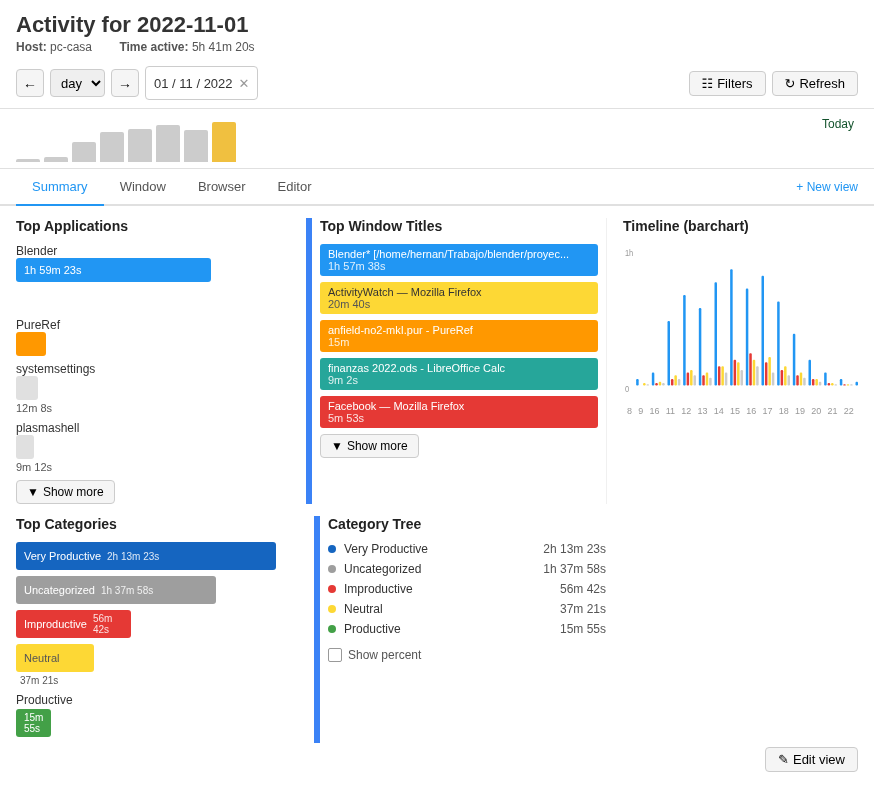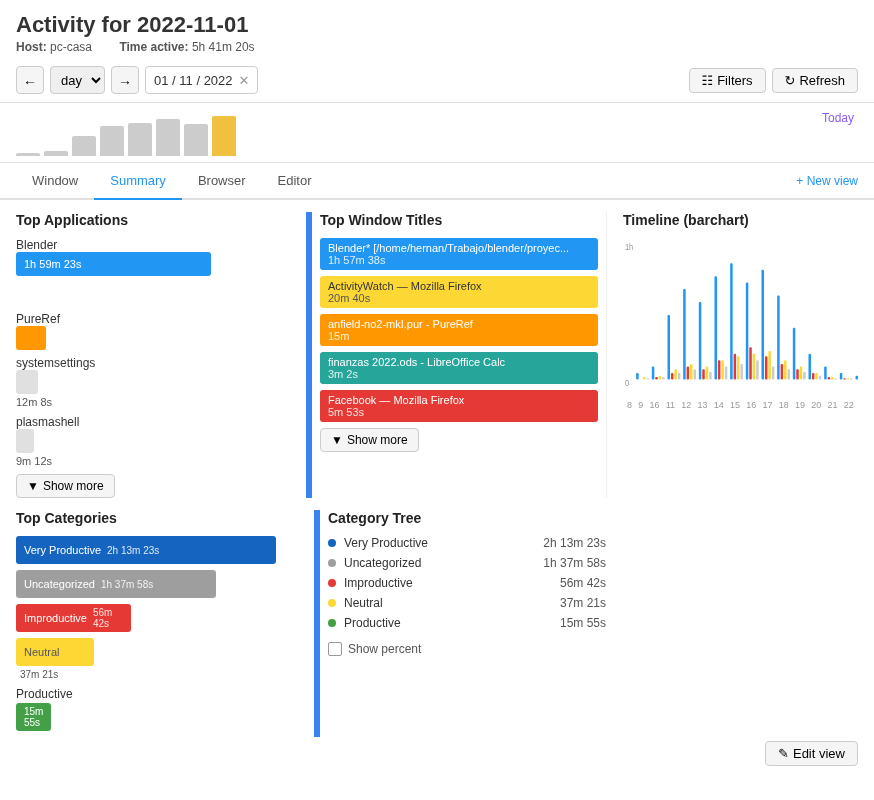--- a/index.html
+++ b/index.html
@@ -6,27 +6,27 @@
     body { font-family: -apple-system, BlinkMacSystemFont, 'Segoe UI', sans-serif; font-size: 13px; background: #fff; color: #333; }
     
     .header { padding: 12px 16px 4px; }
     .header h1 { font-size: 22px; font-weight: 600; }
     .header .meta { font-size: 12px; color: #555; margin-top: 2px; }
     .header .meta span { margin-right: 12px; }
     
     .toolbar { display: flex; align-items: center; padding: 8px 16px; gap: 6px; border-bottom: 1px solid #e0e0e0; }
     .nav-btn { border: 1px solid #ccc; background: #f5f5f5; border-radius: 4px; width: 28px; height: 28px; cursor: pointer; display: flex; align-items: center; justify-content: center; font-size: 14px; }
     .day-select { border: 1px solid #ccc; border-radius: 4px; padding: 3px 6px; font-size: 13px; height: 28px; }
-    .date-input { border: 1px solid #ccc; border-radius: 4px; padding: 3px 8px; font-size: 13px; height: 28px; display: flex; align-items: center; gap: 6px; }
+    .date-input { border: 1px solid #ccc; border-radius: 4px; padding: 3px 8px; font-size: 13px; height: 34px; display: flex; align-items: center; gap: 6px; }
     .date-clear { color: #999; cursor: pointer; }
     .spacer { flex: 1; }
     .btn { border: 1px solid #ccc; background: #f5f5f5; border-radius: 4px; padding: 4px 12px; cursor: pointer; font-size: 13px; display: flex; align-items: center; gap: 4px; }
     
     .mini-chart { padding: 6px 16px; border-bottom: 1px solid #e0e0e0; height: 60px; display: flex; align-items: flex-end; gap: 4px; position: relative; }
-    .today-label { position: absolute; right: 20px; top: 8px; font-size: 12px; color: #8b5cf6; }
+    .today-label { position: absolute; right: 20px; top: 8px; font-size: 12px; color: #14532d; }
     
     .tabs { display: flex; align-items: center; padding: 0 16px; border-bottom: 2px solid #e0e0e0; gap: 0; }
     .tab { padding: 10px 16px; cursor: pointer; font-size: 13px; color: #555; border-bottom: 2px solid transparent; margin-bottom: -2px; }
     .tab.active { color: #2196F3; border-bottom-color: #2196F3; font-weight: 500; }
     .new-view-btn { margin-left: auto; font-size: 12px; color: #2196F3; cursor: pointer; display: flex; align-items: center; gap: 3px; }
     .section-title { font-size: 14px; font-weight: 600; margin-bottom: 10px; color: #222; }
     
     .app-bar { margin-bottom: 6px; }
     .bar-container { height: 24px; border-radius: 3px; display: flex; align-items: center; padding-left: 8px; margin-bottom: 2px; }
     .bar-gray { background: #e0e0e0; }
@@ -93,22 +93,22 @@
     <div style="width: 24px; height: 5px; border-radius: 2px 2px 0px 0px; background: rgb(204, 204, 204); align-self: flex-end;"></div>
     <div style="width: 24px; height: 20px; border-radius: 2px 2px 0px 0px; background: rgb(204, 204, 204); align-self: flex-end;"></div>
     <div style="width: 24px; height: 30px; border-radius: 2px 2px 0px 0px; background: rgb(204, 204, 204); align-self: flex-end;"></div>
     <div style="width: 24px; height: 33px; border-radius: 2px 2px 0px 0px; background: rgb(204, 204, 204); align-self: flex-end;"></div>
     <div style="width: 24px; height: 37px; border-radius: 2px 2px 0px 0px; background: rgb(204, 204, 204); align-self: flex-end;"></div>
     <div style="width: 24px; height: 32px; border-radius: 2px 2px 0px 0px; background: rgb(204, 204, 204); align-self: flex-end;"></div>
     <div style="width: 24px; height: 40px; border-radius: 2px 2px 0px 0px; background: rgb(240, 192, 64); align-self: flex-end;"></div>
   </div>
 
 <div class="tabs">
+  <div class="tab active">Summary</div>
   <div class="tab">Window</div>
-  <div class="tab active">Summary</div>
   <div class="tab">Browser</div>
   <div class="tab">Editor</div>
   <div class="new-view-btn">+ New view</div>
 </div>
 
 <div style="display:grid; grid-template-columns: 290px 300px 1fr; padding: 12px 16px 0; gap:0;">
 
   <div class="section-left">
     <div class="section-title">Top Applications</div>
 
@@ -165,21 +165,21 @@
     <div class="window-item">
       <div class="window-bar window-bar-orange" style="padding:4px 8px;">
         <div style="font-size:11px;color:#fff;white-space:nowrap;overflow:hidden;text-overflow:ellipsis;max-width:260px;">anfield-no2-mkI.pur - PureRef</div>
         <div style="font-size:11px;color:rgba(255,255,255,0.85);">15m</div>
       </div>
     </div>
 
     <div class="window-item">
       <div class="window-bar window-bar-teal" style="padding:4px 8px;">
         <div style="font-size:11px;color:#fff;white-space:nowrap;overflow:hidden;text-overflow:ellipsis;max-width:260px;">finanzas 2022.ods - LibreOffice Calc</div>
-        <div style="font-size:11px;color:rgba(255,255,255,0.85);">3m 2s</div>
+        <div style="font-size:11px;color:rgba(255,255,255,0.85);">9m 2s</div>
       </div>
     </div>
 
     <div class="window-item">
       <div class="window-bar window-bar-red" style="padding:4px 8px;">
         <div style="font-size:11px;color:#fff;white-space:nowrap;overflow:hidden;text-overflow:ellipsis;max-width:260px;">Facebook — Mozilla Firefox</div>
         <div style="font-size:11px;color:rgba(255,255,255,0.85);">5m 53s</div>
       </div>
     </div>
 

